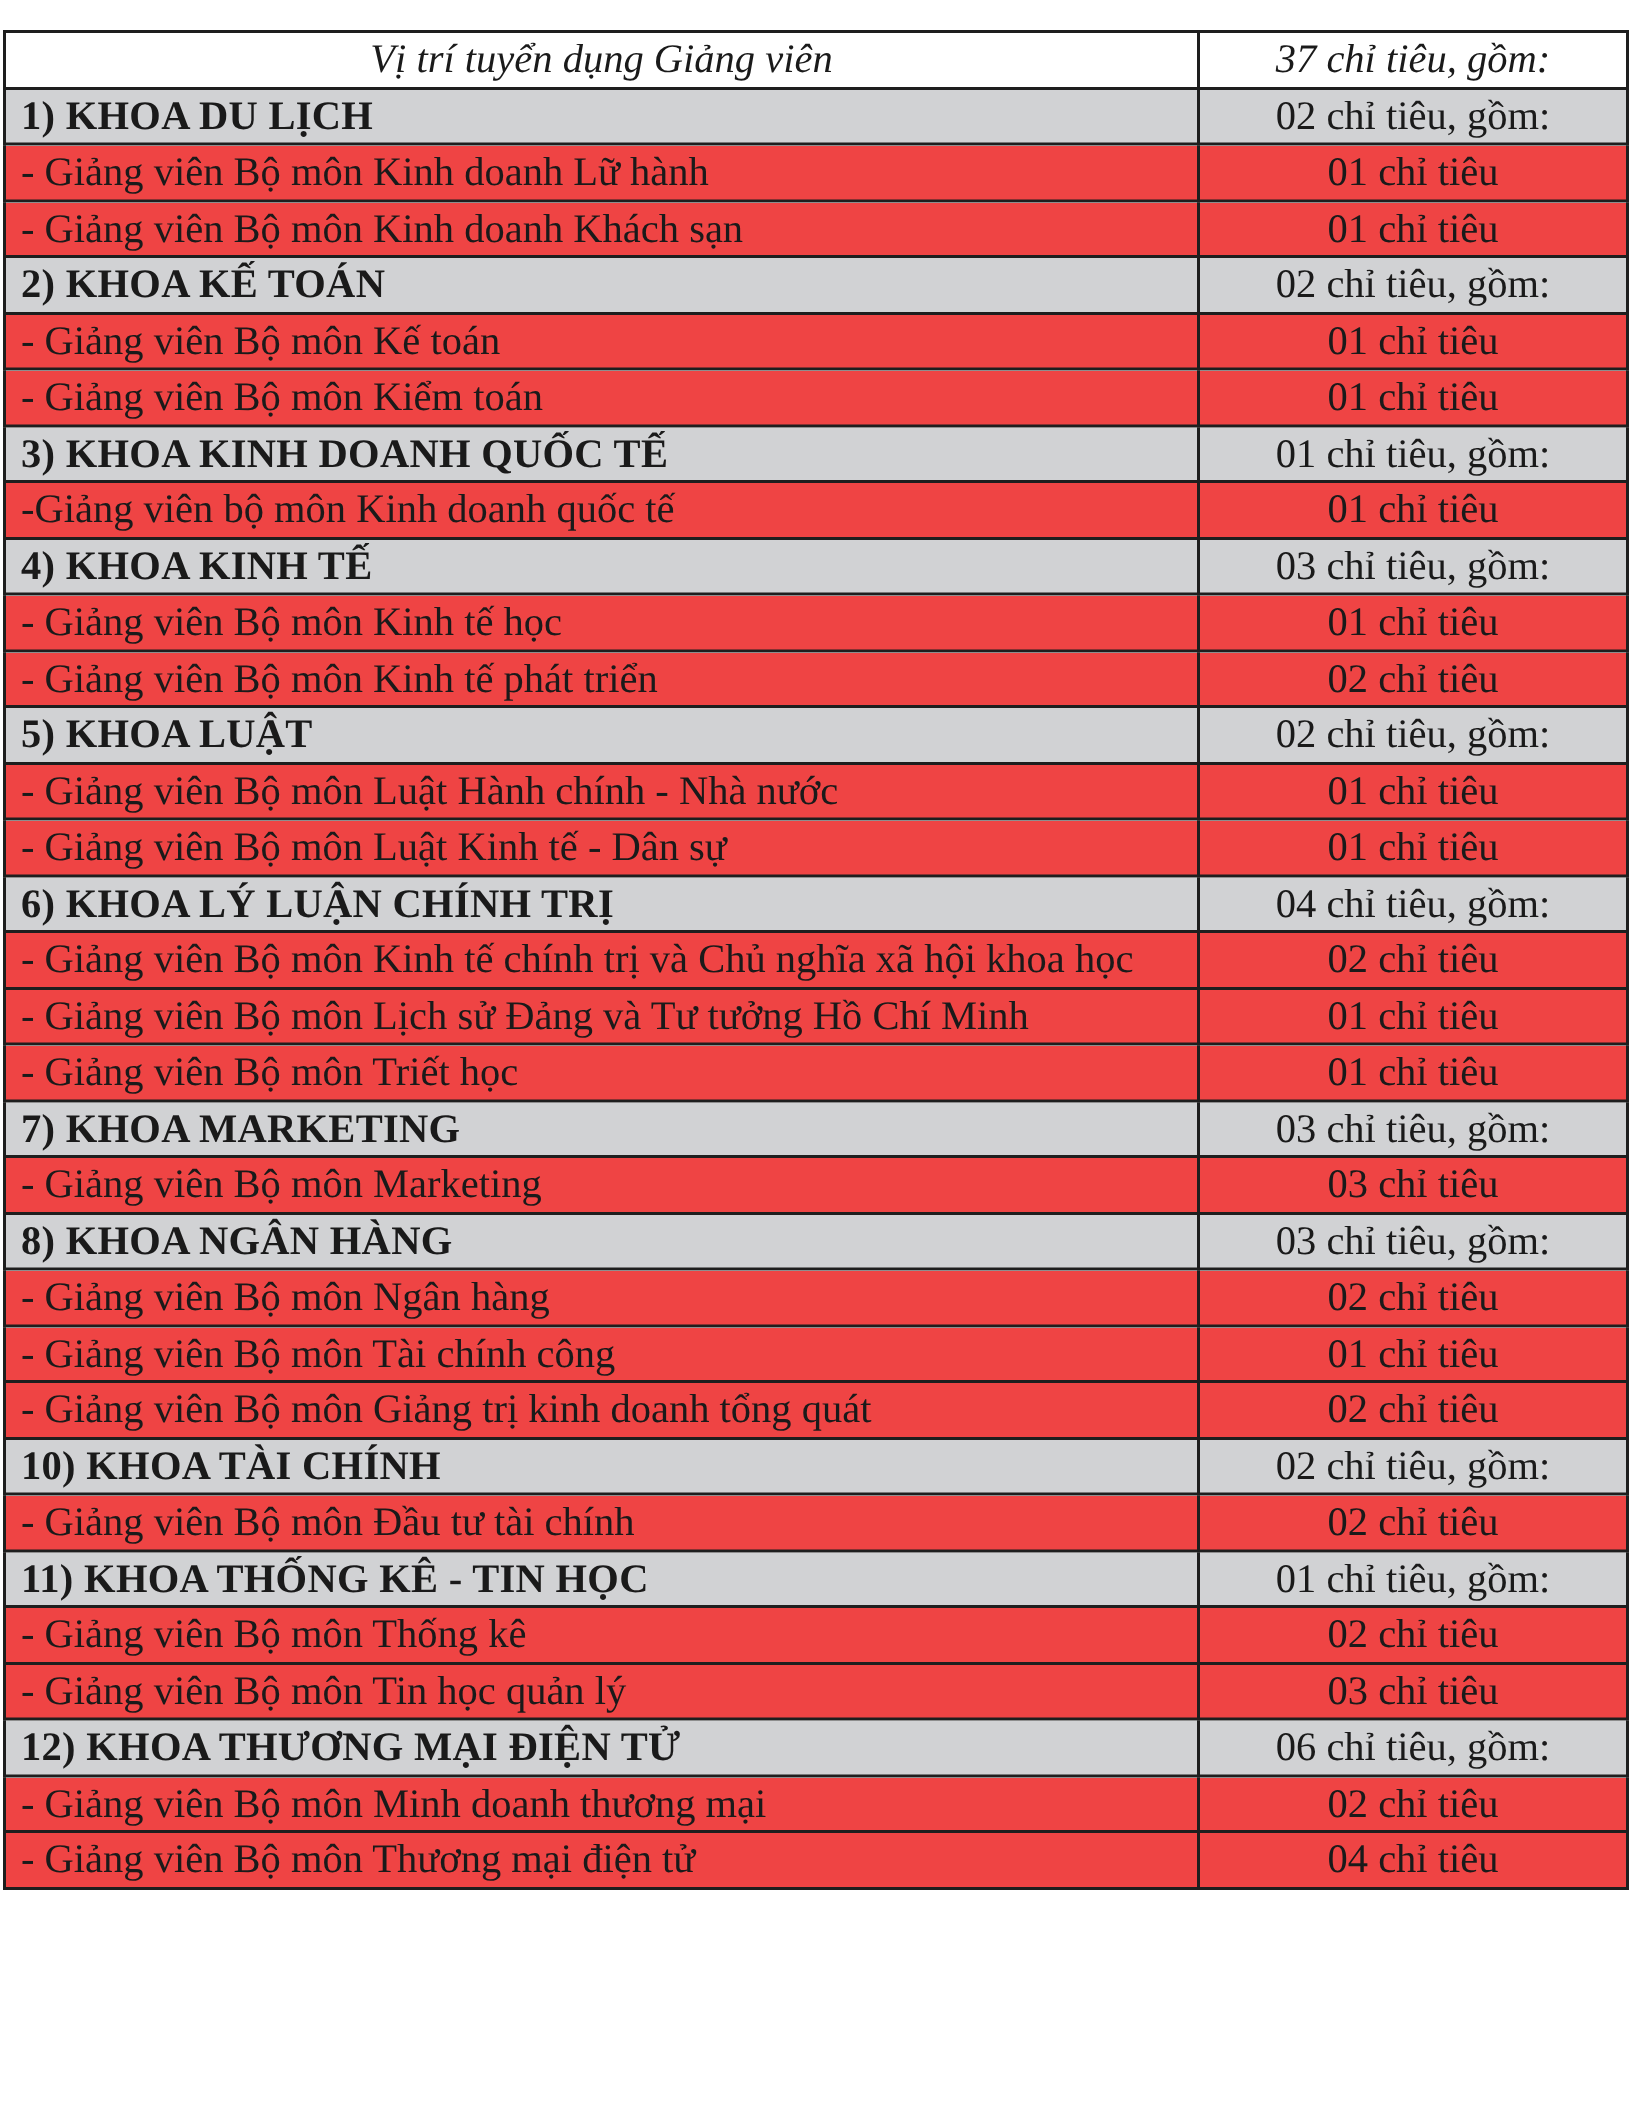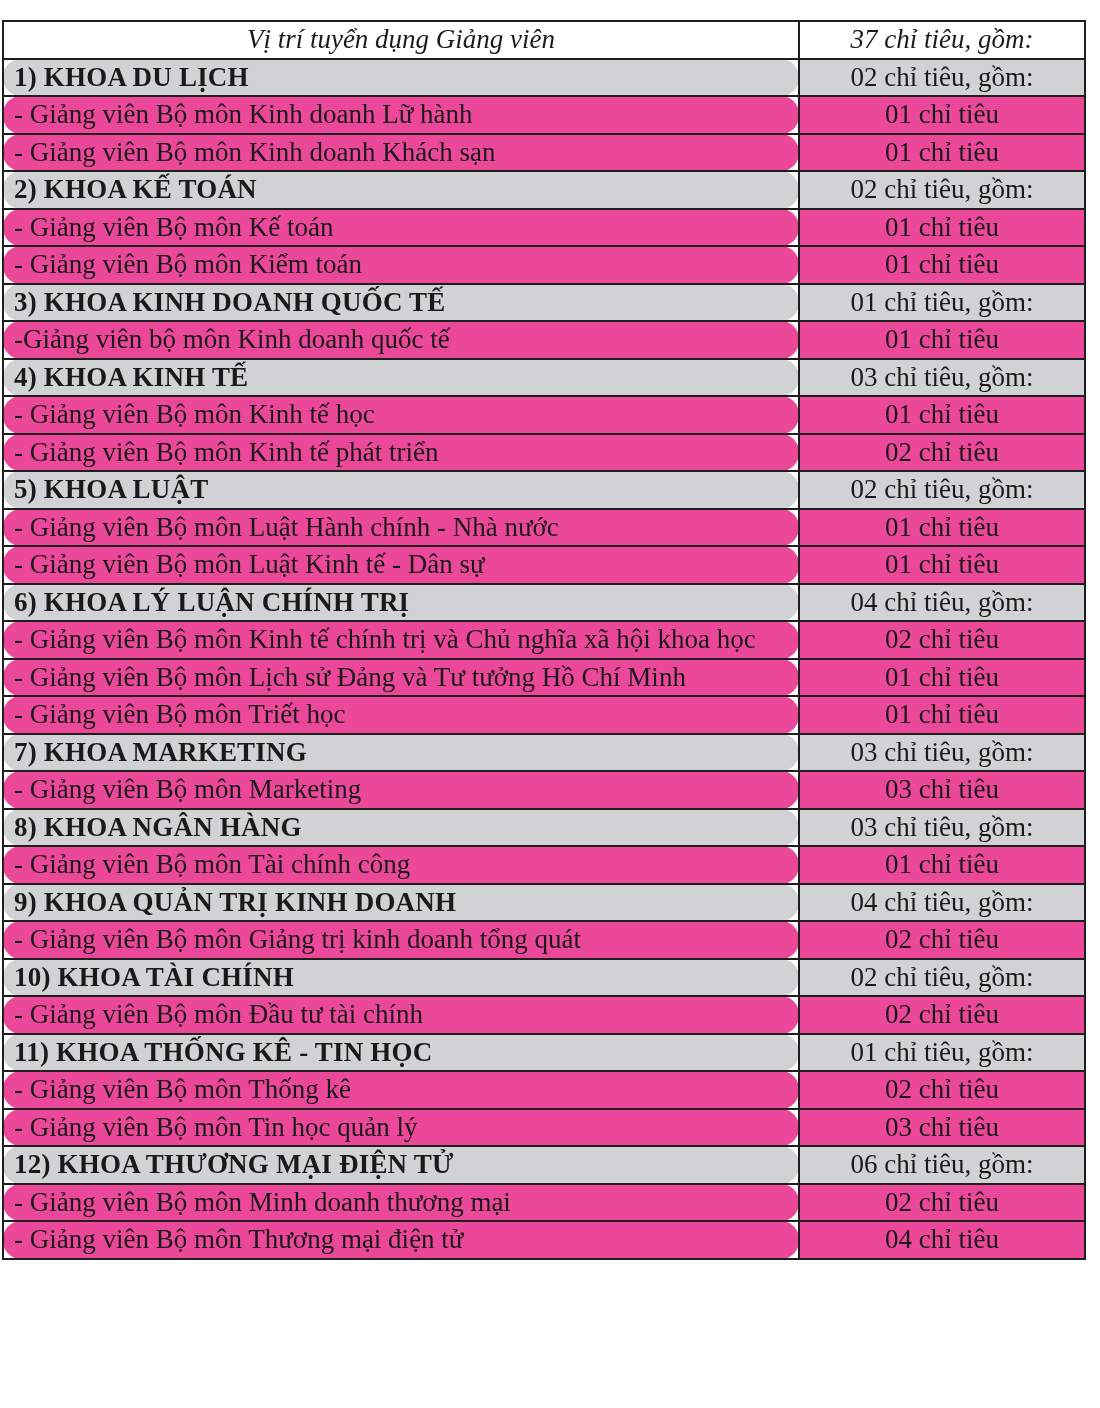--- a/index.html
+++ b/index.html
@@ -41,23 +41,23 @@
       text-align: center;
       background: #ffffff;
     }
     tr.section td {
       background: #d1d2d4;
     }
     tr.section td.name {
       font-weight: bold;
       letter-spacing: 0.2px;
     }
-    tr.item td { background: #ec4899; margin-left: 19px; }
+    tr.item td { background: #ef4444; margin-left: 19px; }
     td.count { text-align: center; }
-    td.name { text-align: left; border-radius: 18px; }
+    td.name { text-align: left; }
   </style>
 </head>
 <body>
 
 <table class="recruit">
   <colgroup>
     <col class="c1">
     <col class="c2">
   </colgroup>
   <thead>
@@ -145,26 +145,26 @@
       </tr>
       <tr class="item">
         <td class="name">- Giảng viên Bộ môn Marketing</td>
         <td class="count">03 chỉ tiêu</td>
       </tr>
       <tr class="section">
         <td class="name">8) KHOA NGÂN HÀNG</td>
         <td class="count">03 chỉ tiêu, gồm:</td>
       </tr>
       <tr class="item">
+        <td class="name">- Giảng viên Bộ môn Ngân hàng</td>
+        <td class="count">02 chỉ tiêu</td>
+      </tr>
+      <tr class="item">
         <td class="name">- Giảng viên Bộ môn Tài chính công</td>
         <td class="count">01 chỉ tiêu</td>
-      </tr>
-      <tr class="section">
-        <td class="name">9) KHOA QUẢN TRỊ KINH DOANH</td>
-        <td class="count">04 chỉ tiêu, gồm:</td>
       </tr>
       <tr class="item">
         <td class="name">- Giảng viên Bộ môn Giảng trị kinh doanh tổng quát</td>
         <td class="count">02 chỉ tiêu</td>
       </tr>
       <tr class="section">
         <td class="name">10) KHOA TÀI CHÍNH</td>
         <td class="count">02 chỉ tiêu, gồm:</td>
       </tr>
       <tr class="item">

